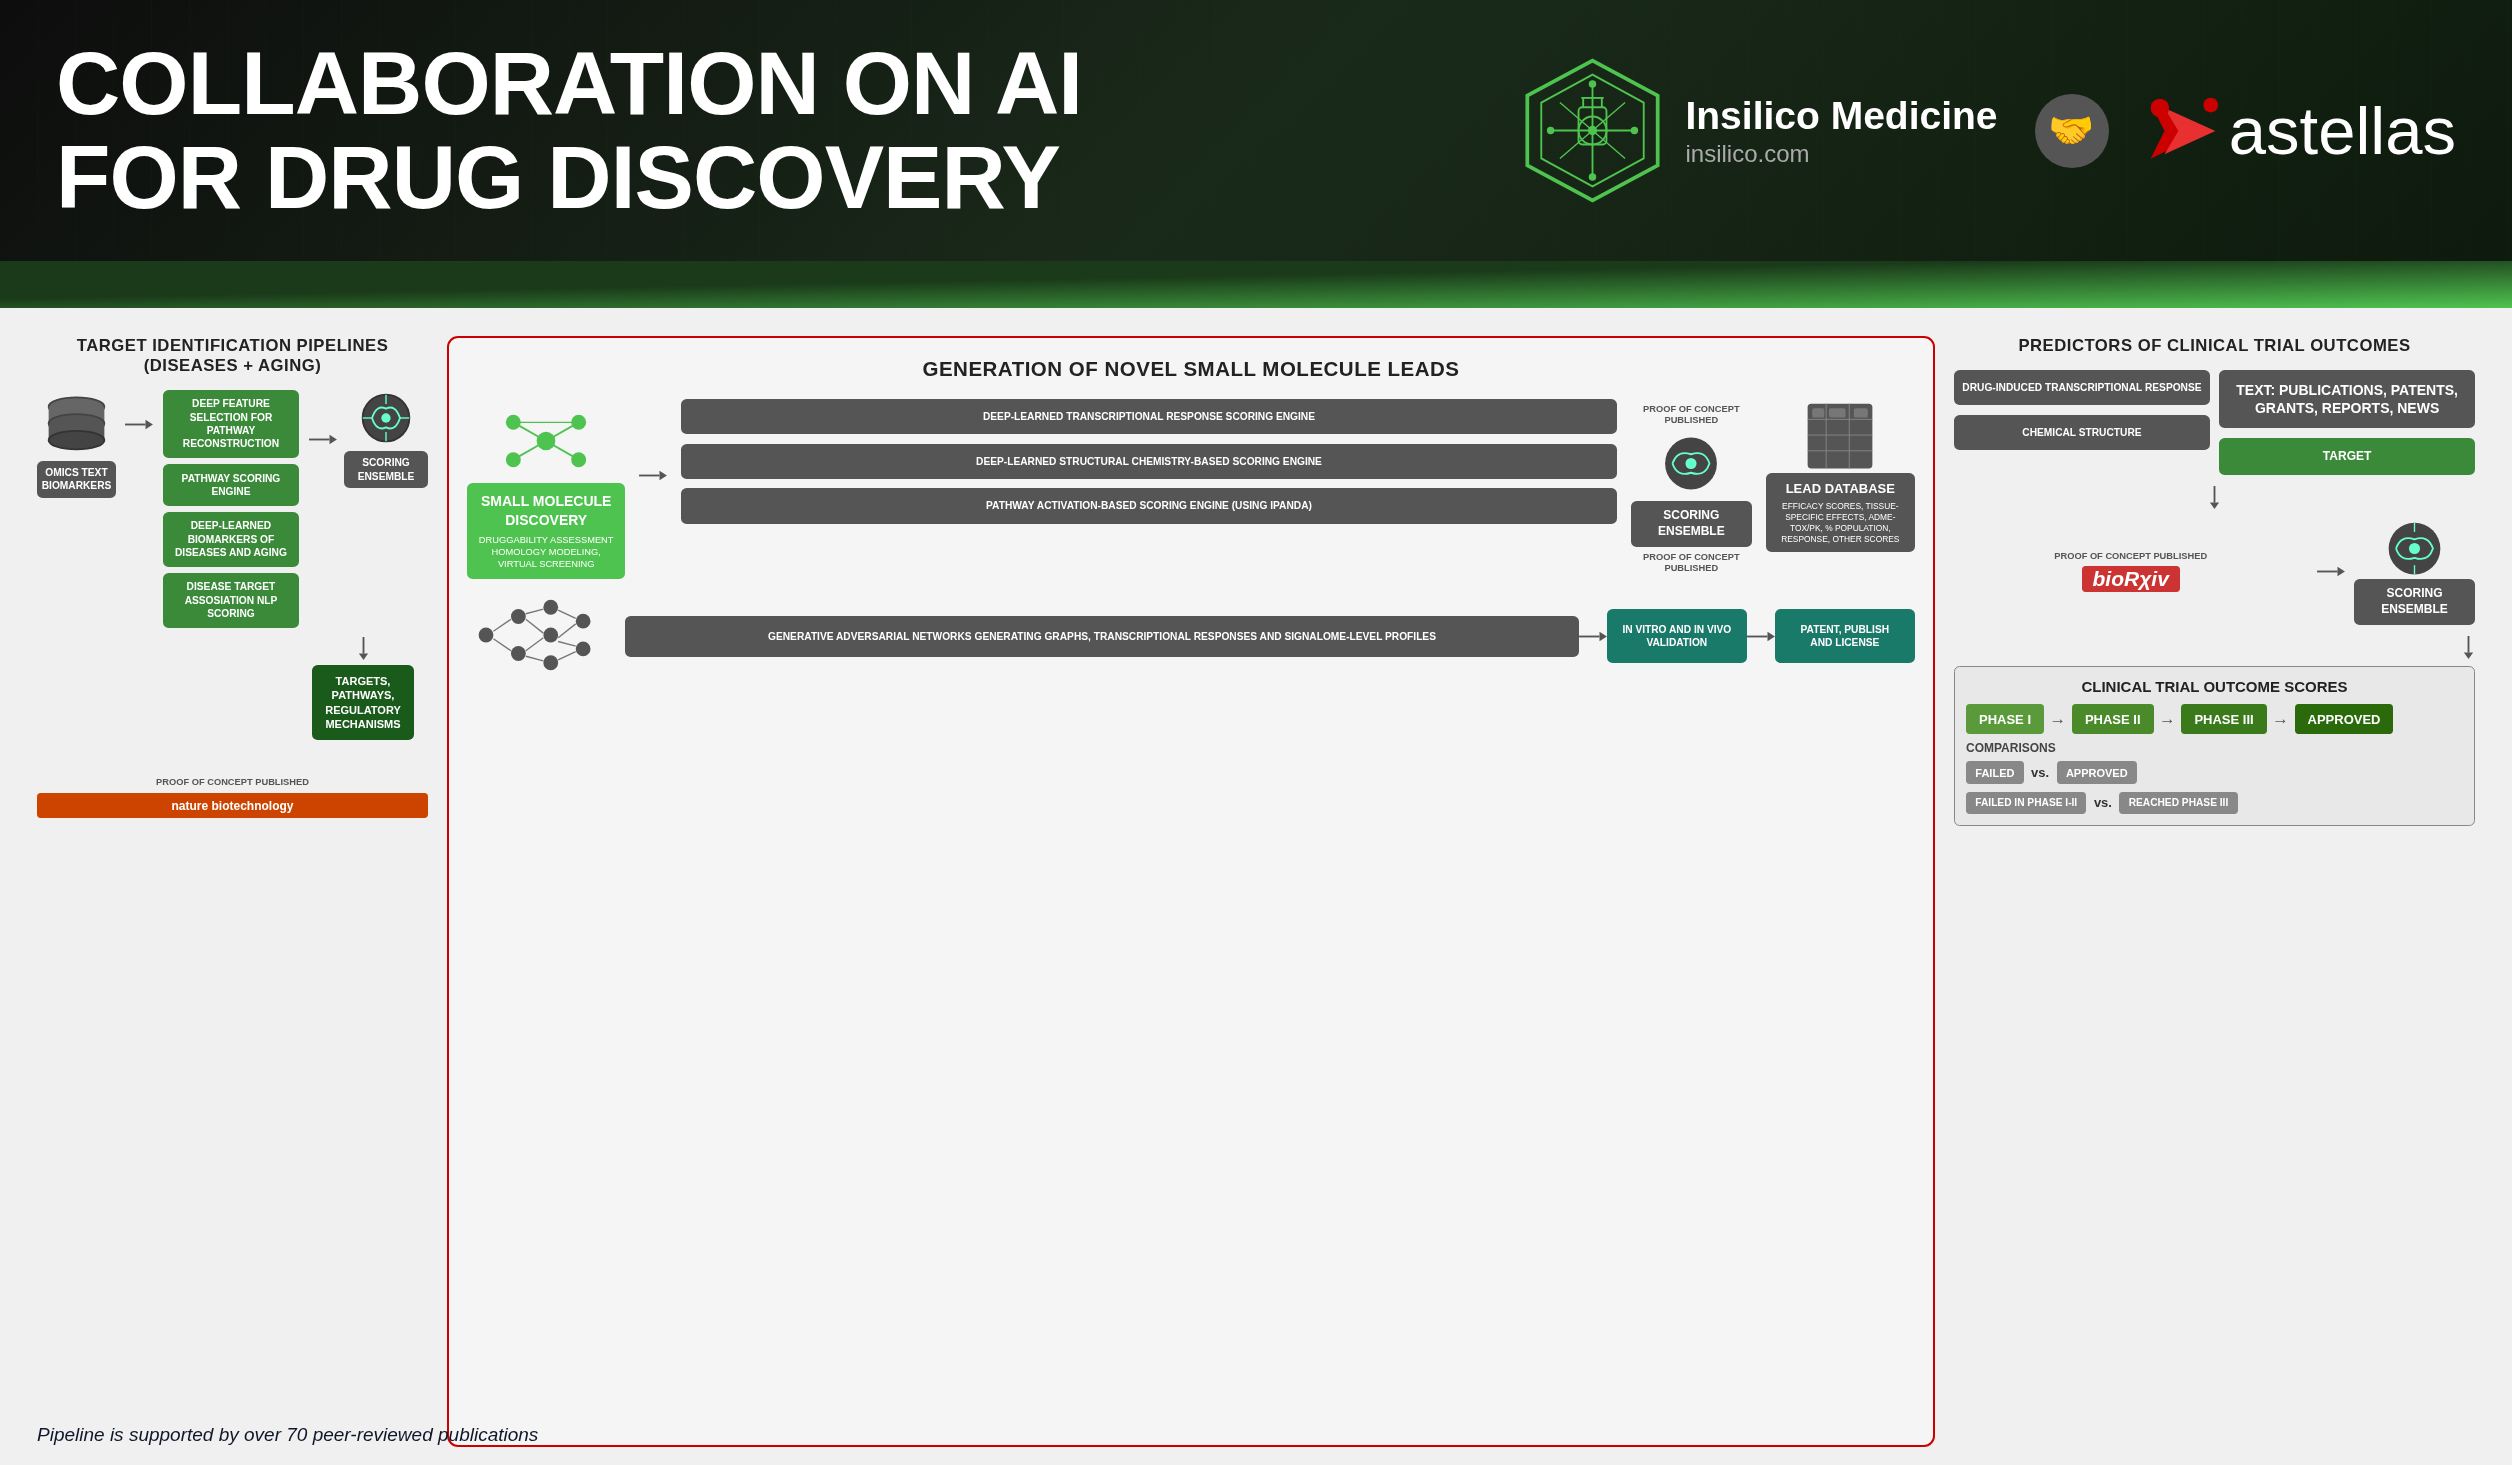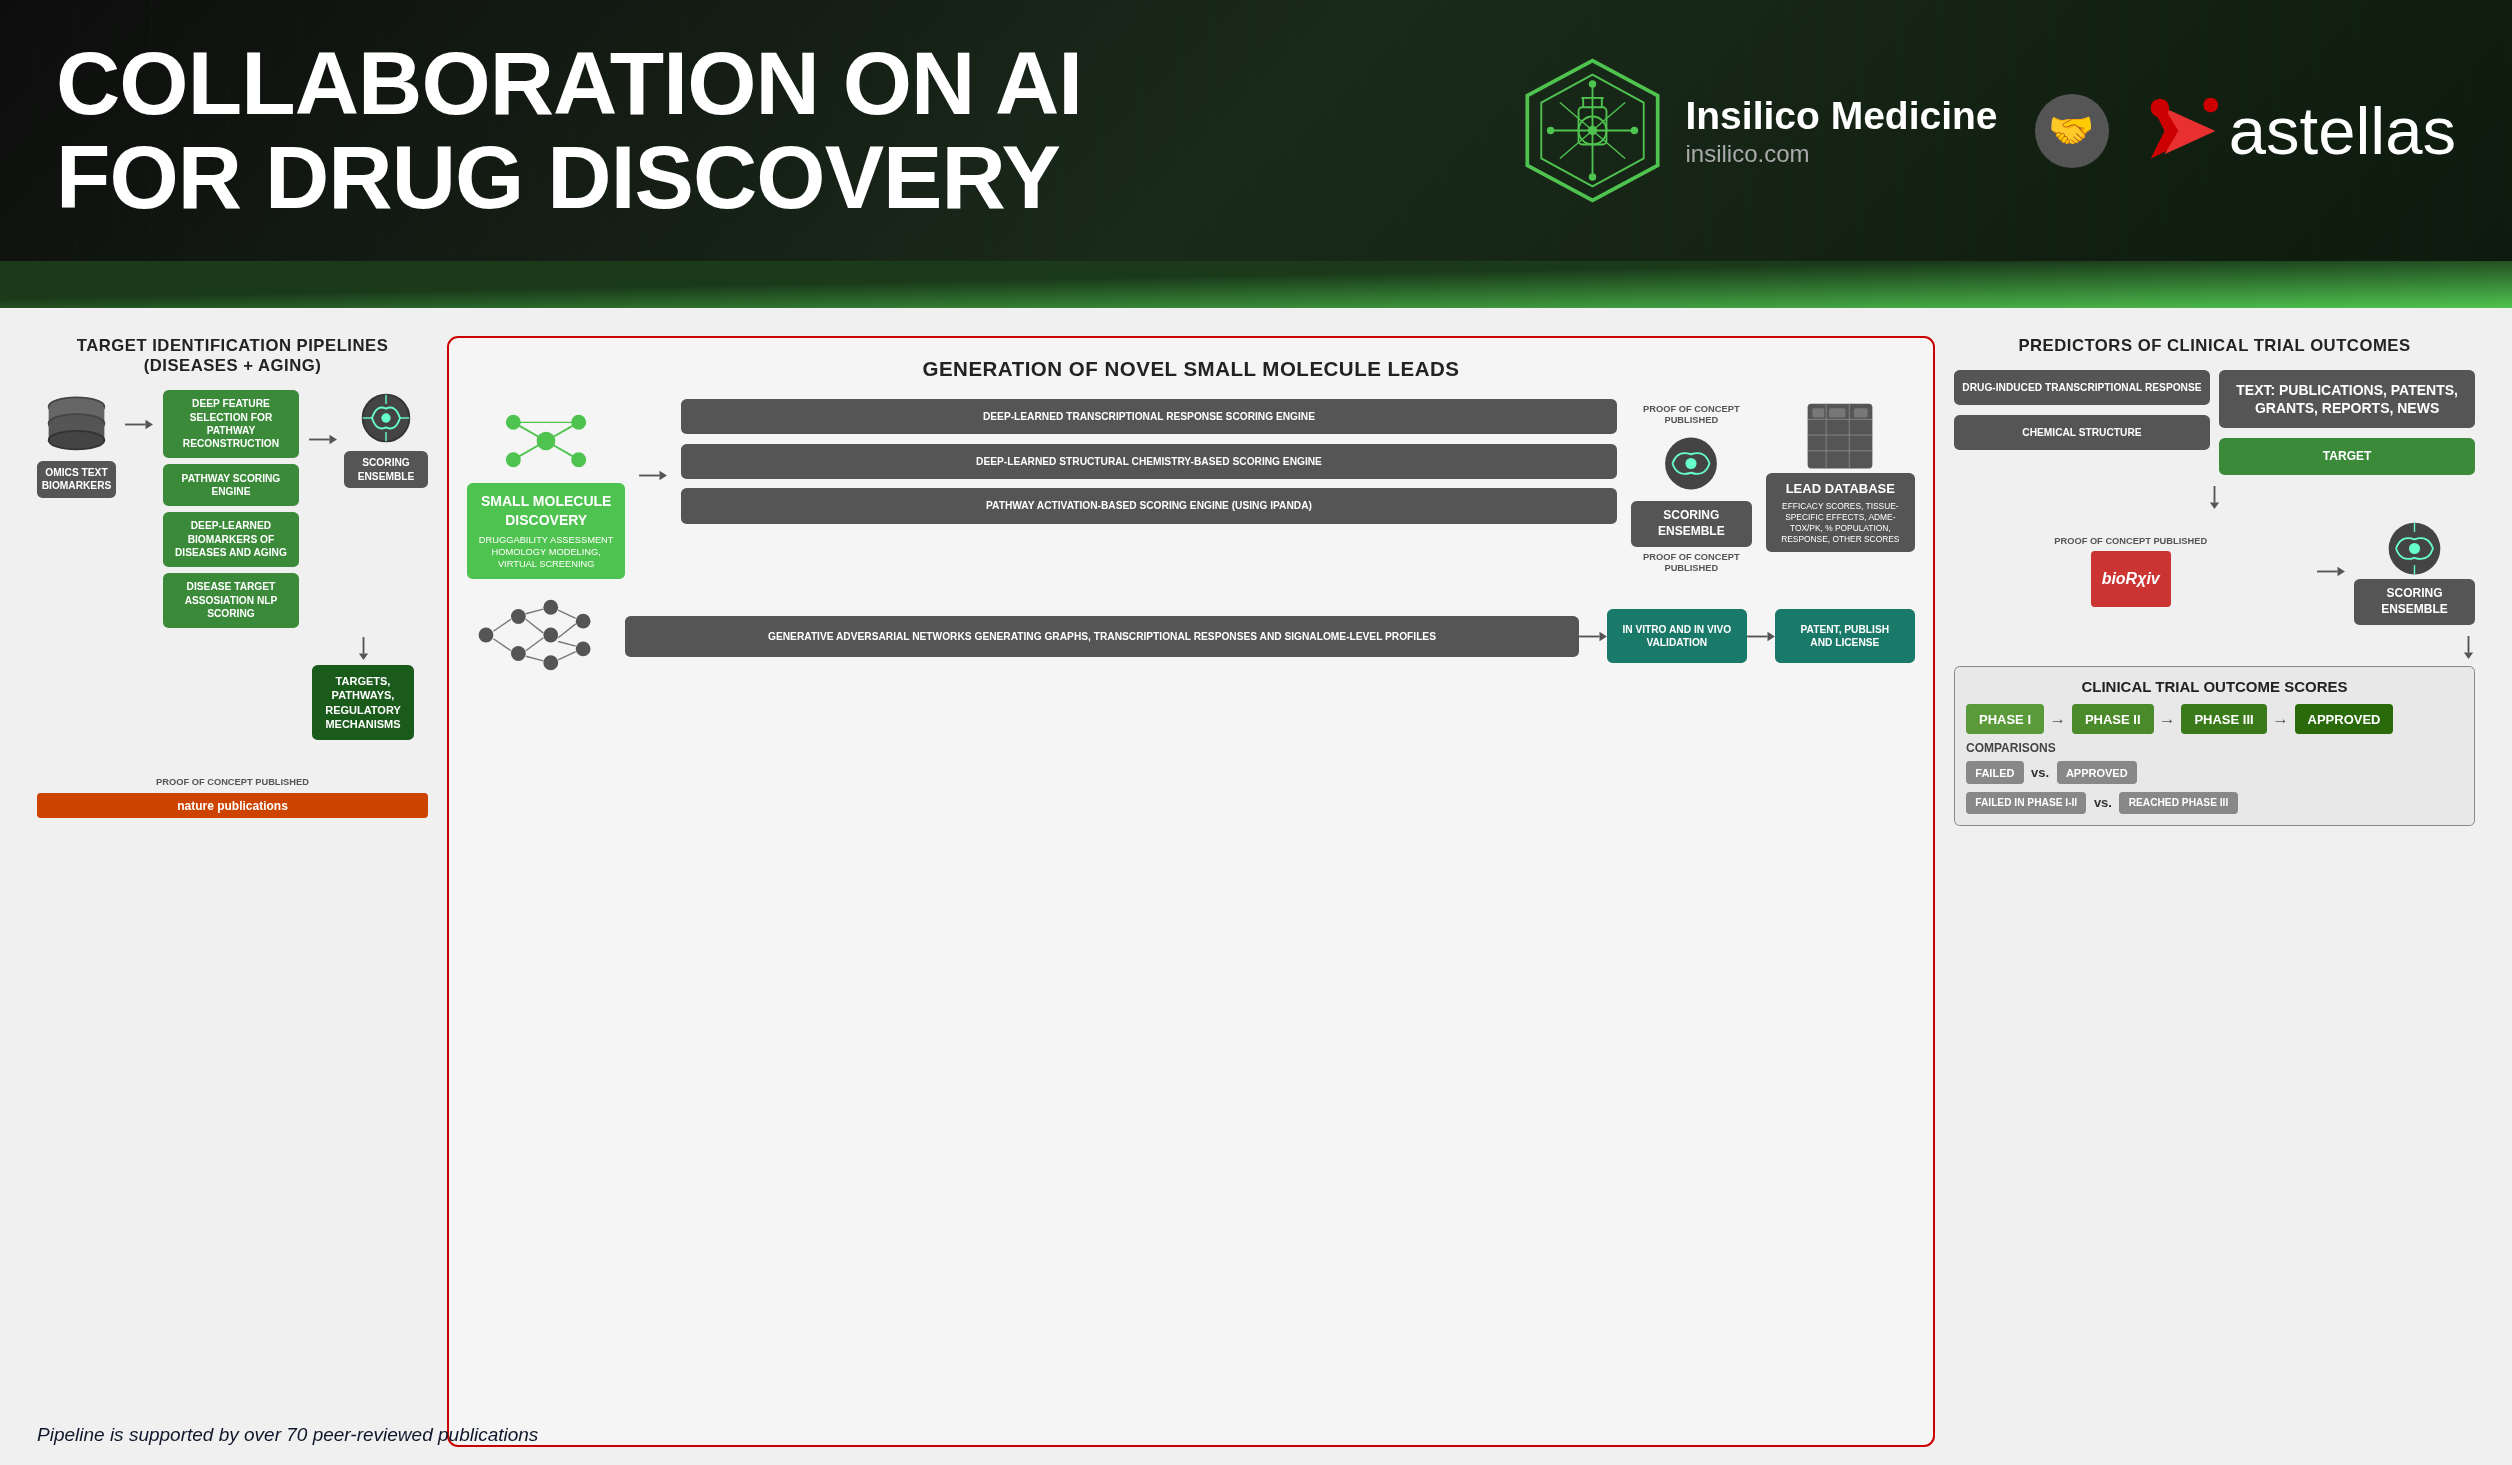--- a/index.html
+++ b/index.html
@@ -217,23 +217,23 @@
       font-weight: 600;
       text-transform: uppercase;
       text-align: center;
       line-height: 1.2;
     }
 
     
     .biorxiv-badge {
       background: #cc3333;
       color: white;
-      padding: 19px 11px;
+      padding: 1px 11px;
       border-radius: 3.7px;
-      font-size: 16px;
+      font-size: 21px;
       font-weight: 700;
       font-style: italic;
       text-align: center;
     }
   </style>
 </head>
 <body>
 
 <div>
 
@@ -349,21 +349,21 @@
             <svg width="13" height="23" viewBox="0 0 14 25">
               <line x1="7" y1="0" x2="7" y2="18" stroke="#555" stroke-width="2"></line>
               <polygon points="2,18 12,18 7,25" fill="#555"></polygon>
             </svg>
             <div class="box box-dark-green" style="font-size:11px;padding:9.3px 7.4px;width:102px;margin-top:4.7px;">TARGETS, PATHWAYS, REGULATORY MECHANISMS</div>
           </div>
         </div>
 
         <div style="margin-top:37px;">
           <div class="poc-label" style="margin-bottom:4.7px;">PROOF OF CONCEPT PUBLISHED</div>
-          <div class="nature-badge">nature publications</div>
+          <div class="nature-badge">nature biotechnology</div>
         </div>
       </div>
 
       <div class="col-center">
         <div class="section-title">GENERATION OF NOVEL SMALL MOLECULE LEADS</div>
 
         <div style="display:flex;gap:14px;height:auto;">
 
           <div style="display:flex;flex-direction:column;align-items:center;width:158px;flex-shrink:0;">
             <svg width="112" height="84" viewBox="0 0 120 90">

